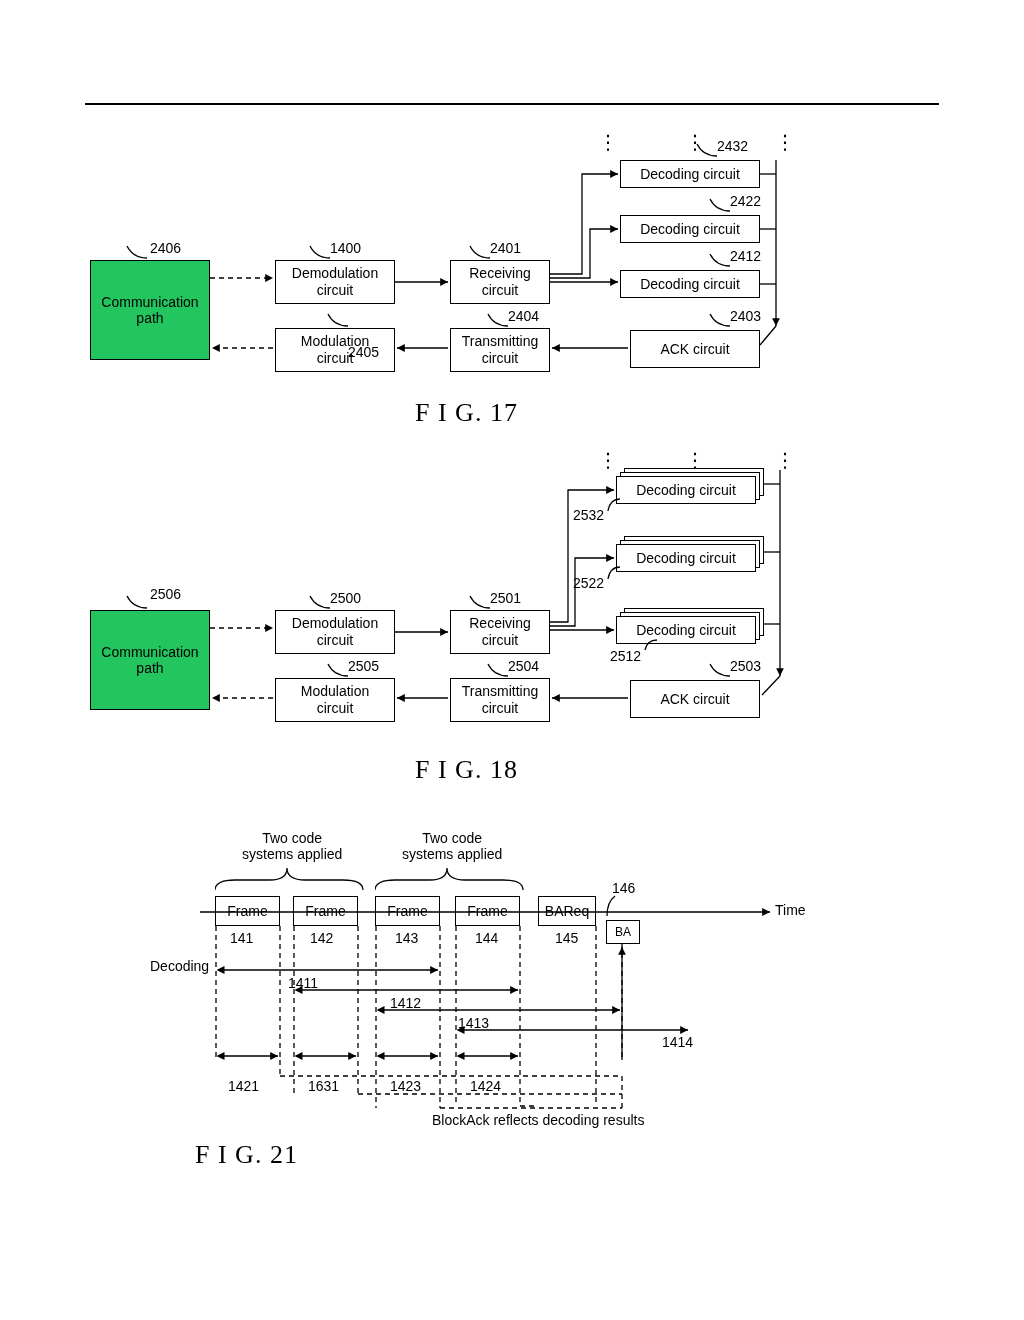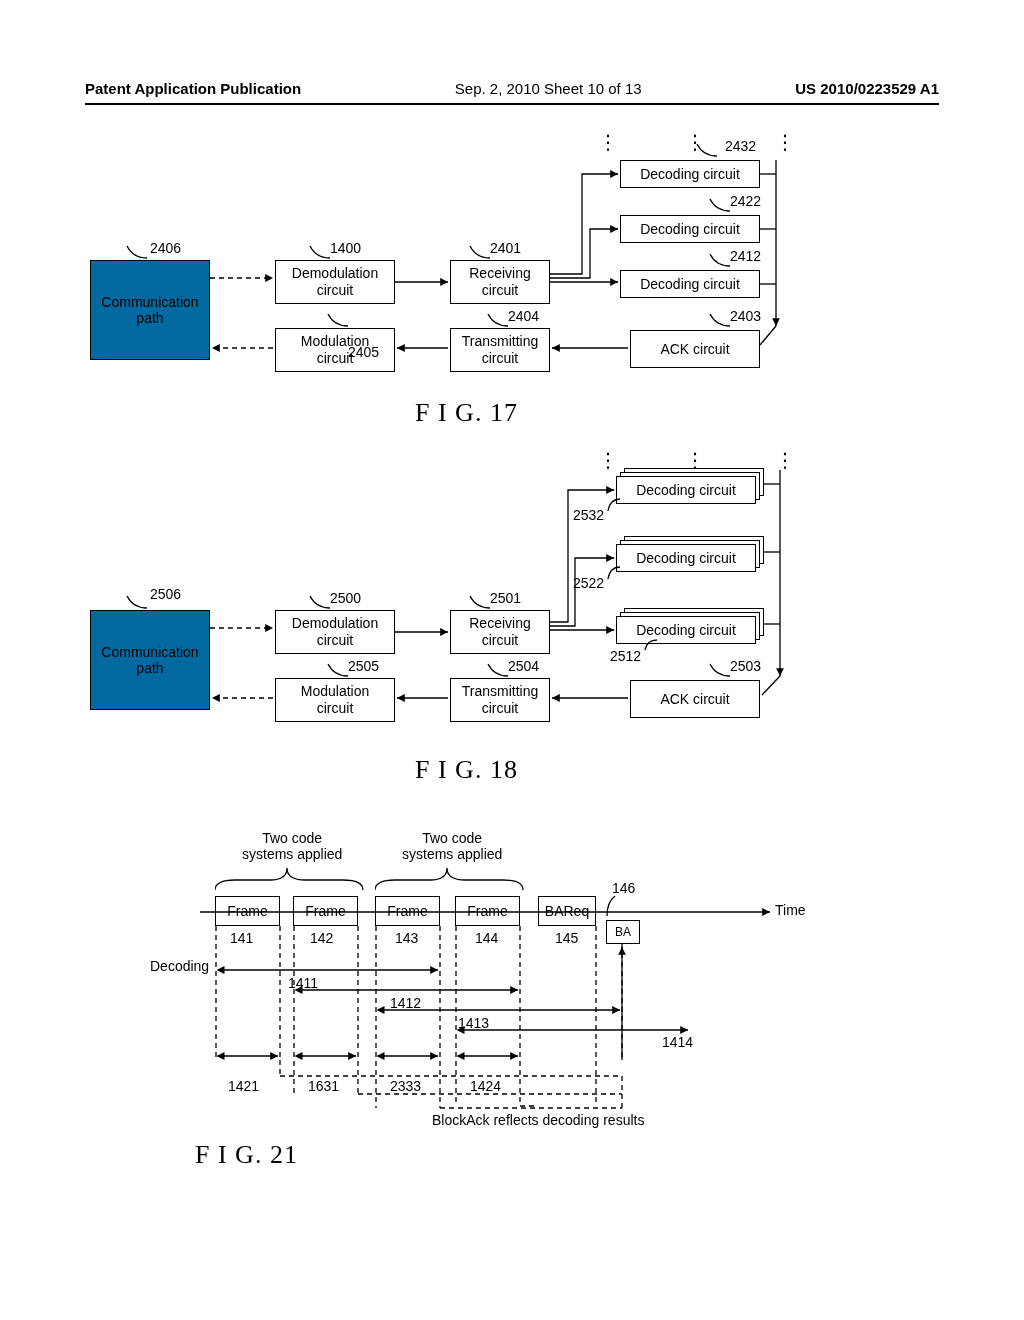--- a/index.html
+++ b/index.html
@@ -34,21 +34,21 @@
     display: flex;
     align-items: center;
     justify-content: center;
     text-align: center;
     font-size: 14px;
     line-height: 1.2;
     padding: 4px;
   }
   .tall-box {
     border: 1.5px solid #000;
-    background: #0369a1;
+    background: #22c55e;
     display: flex;
     align-items: center;
     justify-content: center;
     text-align: center;
     font-size: 14px;
     padding: 4px;
   }
   .ref-label {
     position: absolute;
     font-size: 14px;
@@ -67,25 +67,20 @@
   .stack-box {
     border: 1.5px solid #000;
     background: #fff;
   }
 </style>
 </head>
 <body>
 
 <div class="page">
 
-  <div class="header-text">
-    <span>Patent Application Publication</span>
-    <span>Sep. 2, 2010  Sheet 10 of 13</span>
-    <span>US 2010/0223529 A1</span>
-  </div>
   <div style="position:absolute;top:103px;left:85px;right:85px;border-top:2px solid #000;"></div>
 
   <div style="position:absolute;top:150px;left:90px;width:840px;height:310px;">
 
     <div class="tall-box" style="position:absolute;left:0;top:110px;width:120px;height:100px;">
       <span style="white-space:pre-line;">Communication
 path</span>
     </div>
     <span class="ref-label" style="left:60px;top:90px;">2406</span>
     <svg style="left:35px;top:94px;" width="30" height="18">
@@ -148,21 +143,21 @@
         <span>Decoding circuit</span>
       </div>
     <span class="ref-label" style="left:640px;top:43px;">2422</span>
     <svg style="left:618px;top:47px;" width="30" height="18">
         <path class="arrow" d="M2 2 Q 8 14 22 14"></path>
       </svg>
 
     <div class="box" style="position:absolute;left:530px;top:10px;width:140px;height:28px;">
         <span>Decoding circuit</span>
       </div>
-    <span class="ref-label" style="left:627px;top:-12px;margin-left:8px;">2432</span>
+    <span class="ref-label" style="left:627px;top:-12px;">2432</span>
     <svg style="left:605px;top:-8px;" width="30" height="18">
         <path class="arrow" d="M2 2 Q 8 14 22 14"></path>
       </svg>
 
     <div class="dots" style="left:508px;top:-20px;">⋮</div>
     <div class="dots" style="left:595px;top:-20px;">⋮</div>
     <div class="dots" style="left:685px;top:-20px;">⋮</div>
 
     <svg style="left:0;top:0;" width="840" height="260">
       <defs>
@@ -396,20 +391,20 @@
         <path class="arrow" d="M10 2 Q 2 8 2 22"></path>
       </svg>
 
     <span class="ref-label" style="left:108px;top:145px;">1411</span>
     <span class="ref-label" style="left:210px;top:165px;">1412</span>
     <span class="ref-label" style="left:278px;top:185px;">1413</span>
     <span class="ref-label" style="left:482px;top:204px;">1414</span>
 
     <span class="ref-label" style="left:48px;top:248px;">1421</span>
     <span class="ref-label" style="left:128px;top:248px;">1631</span>
-    <span class="ref-label" style="left:210px;top:248px;">2333</span>
+    <span class="ref-label" style="left:210px;top:248px;">1423</span>
     <span class="ref-label" style="left:290px;top:248px;">1424</span>
 
     <span class="ref-label" style="left:252px;top:282px;">BlockAck reflects decoding results</span>
   </div>
   <div class="fig-title" style="left:195px;top:1140px;">F I G. 21</div>
 
 </div>
 
 </body></html>

